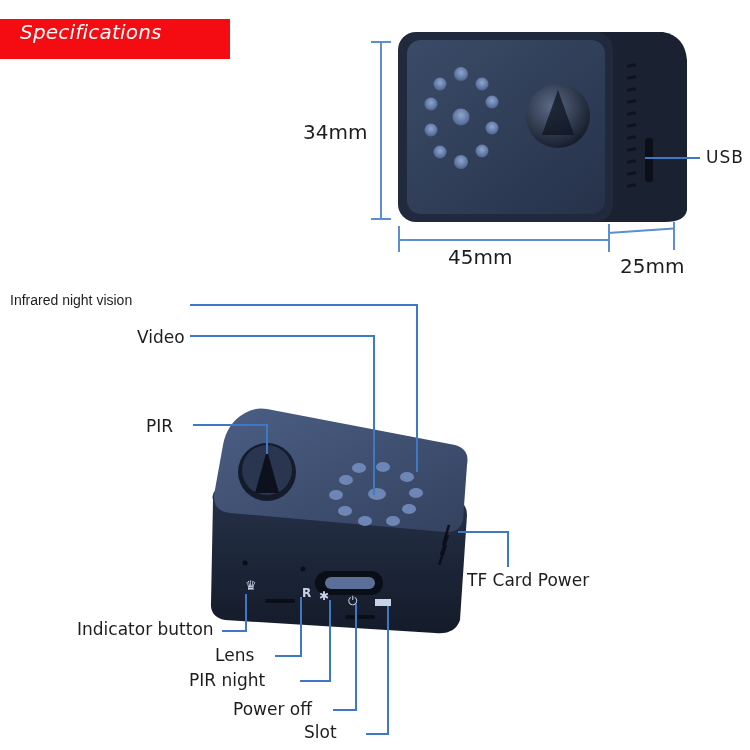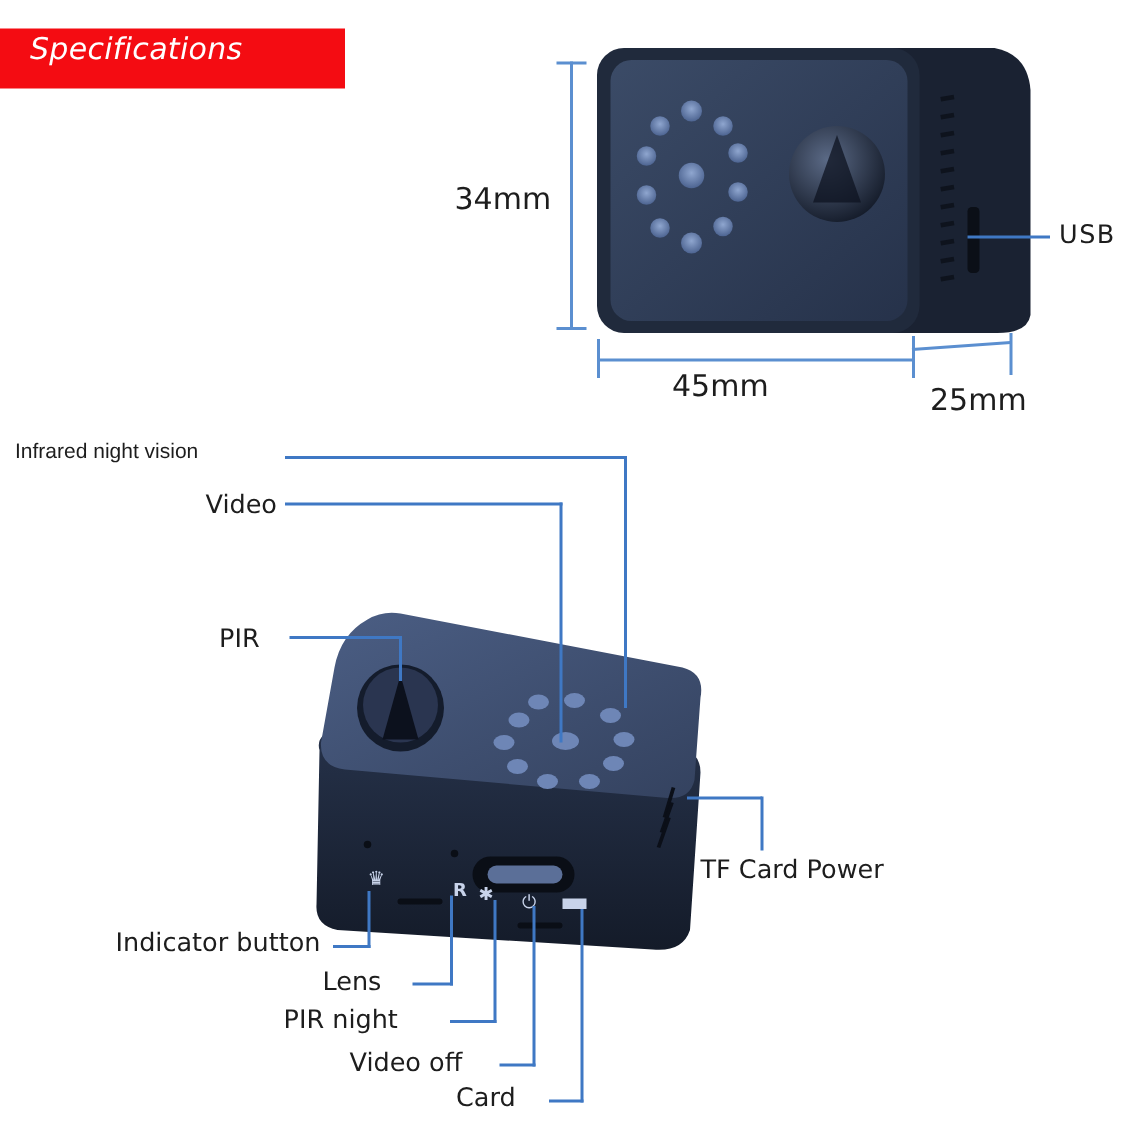--- a/index.html
+++ b/index.html
@@ -161,19 +161,19 @@
 <div class="line" style="left:245px;top:594px;width:2px;height:38px"></div>
 
 <div class="lbl" style="left:215px;top:645px">Lens</div>
 <div class="line" style="left:275px;top:655px;width:27px;height:2px"></div>
 <div class="line" style="left:300px;top:597px;width:2px;height:60px"></div>
 
 <div class="lbl" style="left:189px;top:670px">PIR night</div>
 <div class="line" style="left:300px;top:680px;width:31px;height:2px"></div>
 <div class="line" style="left:329px;top:600px;width:2px;height:82px"></div>
 
-<div class="lbl" style="left:233px;top:699px">Video off</div>
+<div class="lbl" style="left:233px;top:699px">Power off</div>
 <div class="line" style="left:333px;top:709px;width:24px;height:2px"></div>
 <div class="line" style="left:355px;top:604px;width:2px;height:107px"></div>
 
-<div class="lbl" style="left:304px;top:722px">Card</div>
+<div class="lbl" style="left:304px;top:722px">Slot</div>
 <div class="line" style="left:366px;top:733px;width:23px;height:2px"></div>
 <div class="line" style="left:387px;top:606px;width:2px;height:129px"></div>
 
 </body></html>

